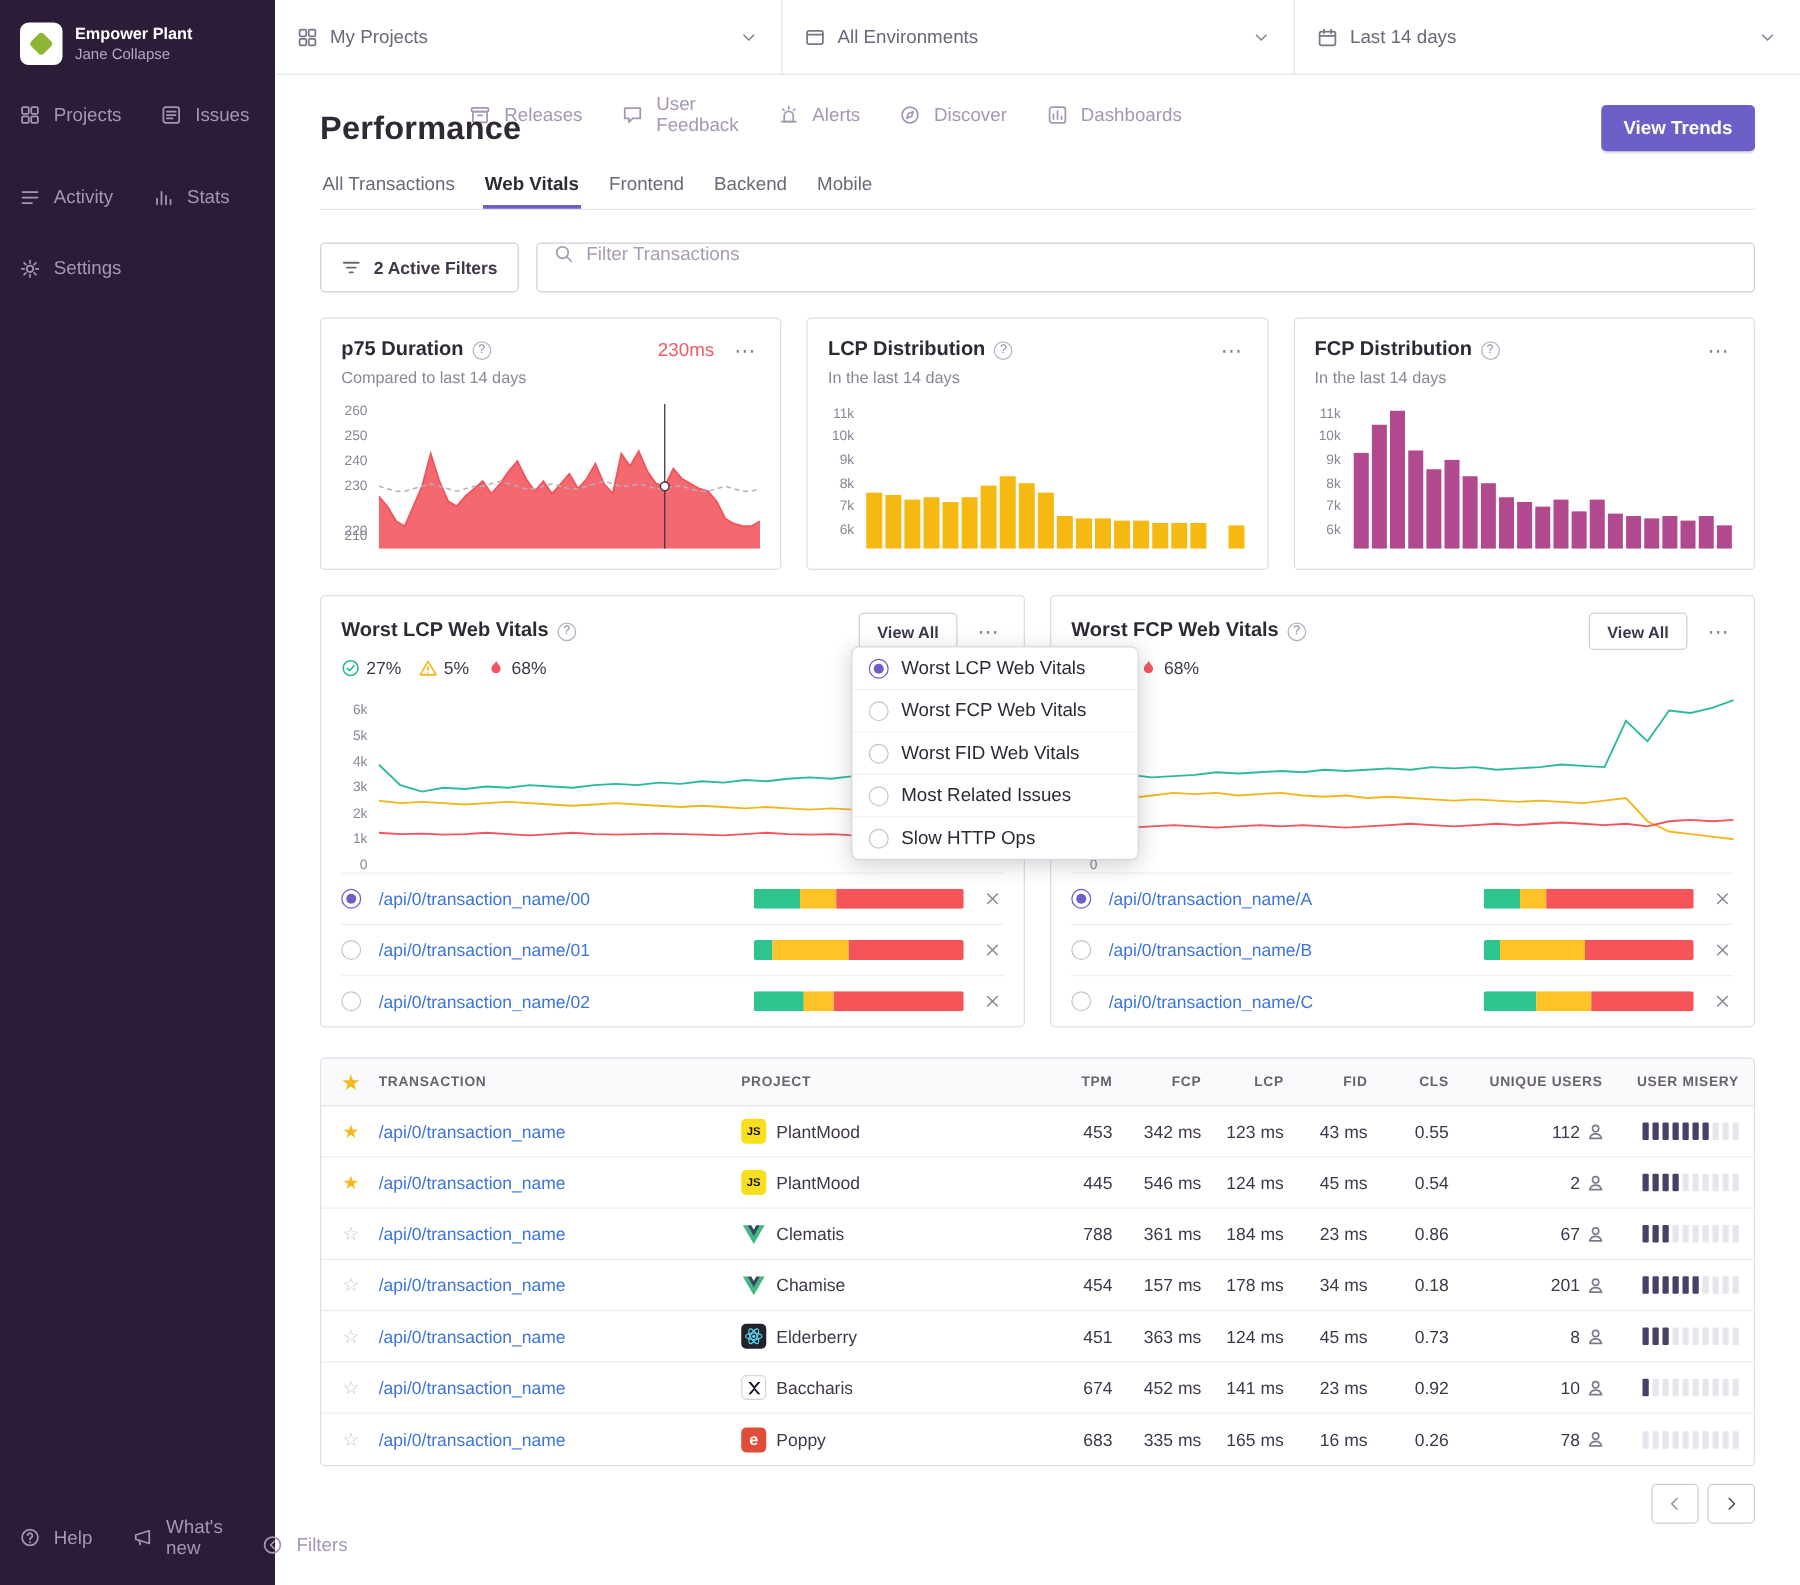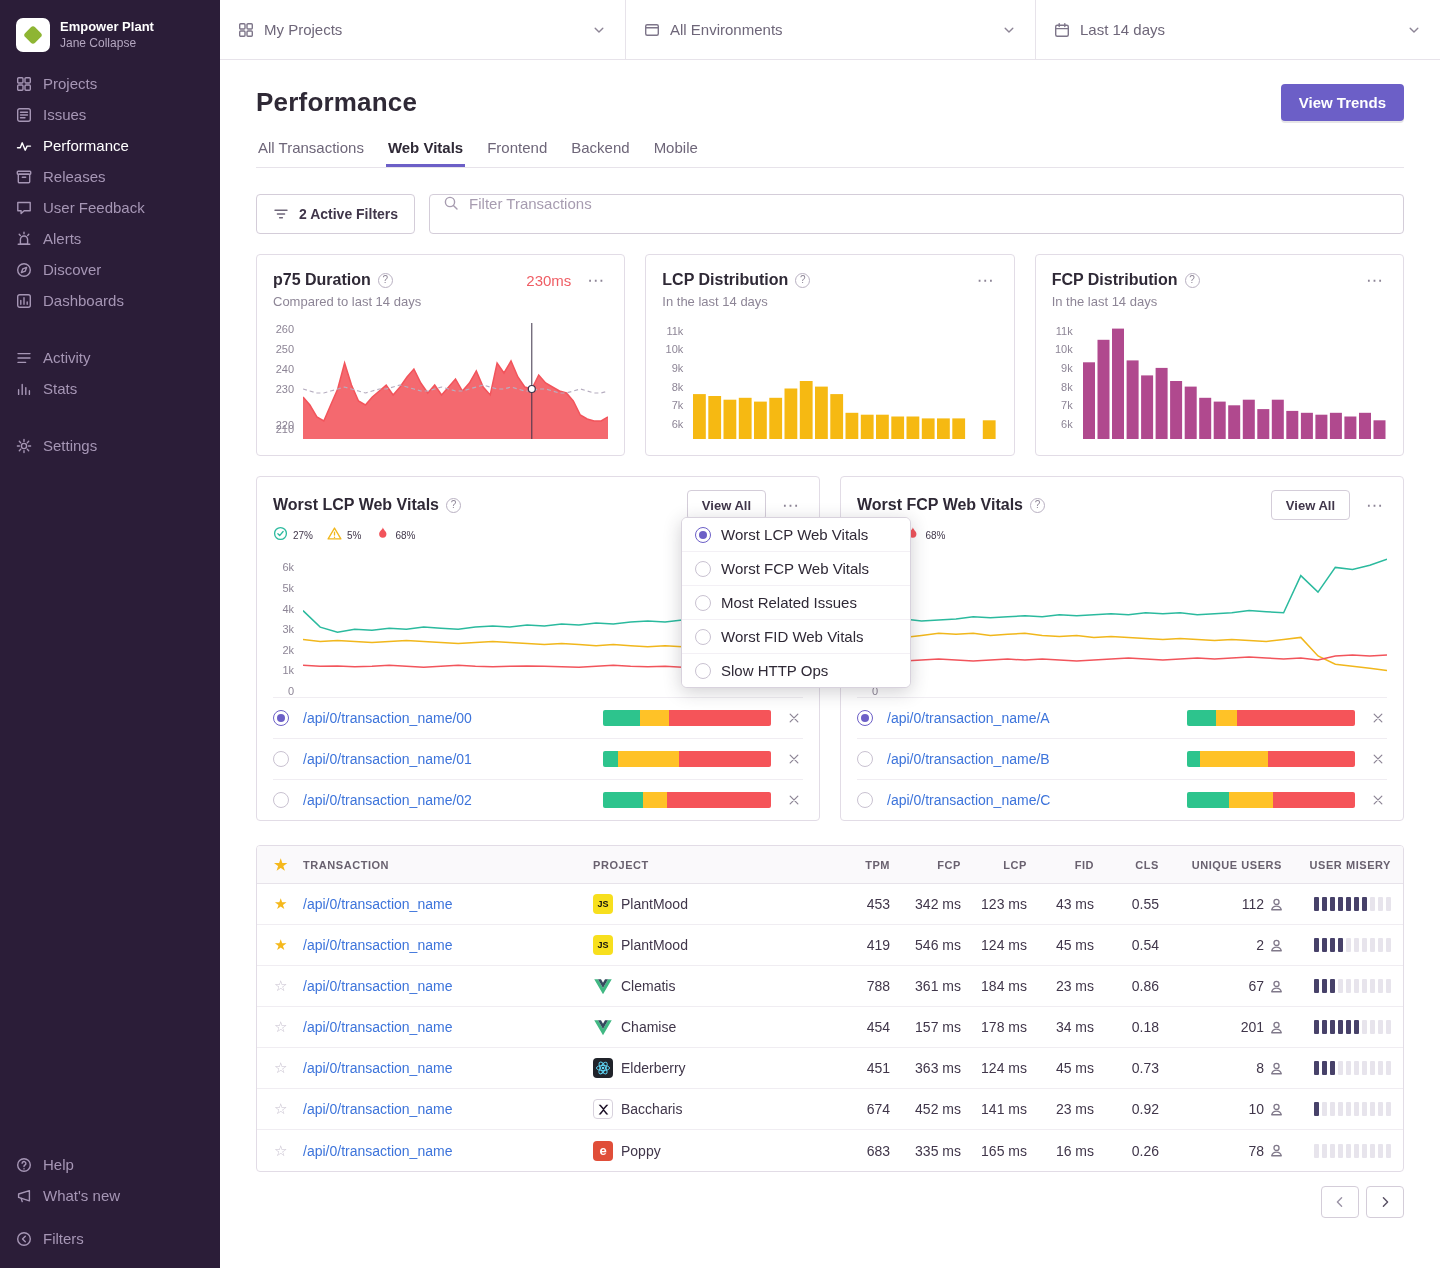--- a/index.html
+++ b/index.html
@@ -10,21 +10,21 @@
   .layout{display:flex;width:1440px;height:1268px}
   .icn{display:inline-flex;align-items:center;justify-content:center}
   .icn svg{width:16px;height:16px;fill:none;stroke:currentColor;stroke-width:1.4;stroke-linecap:round;stroke-linejoin:round}
   
   .sidebar{width:220px;flex:none;background:#2b1d38;color:#a696b5;display:flex;flex-direction:column;padding:14px 0 12px}
   .org{display:flex;align-items:center;gap:10px;padding:4px 16px 14px;cursor:pointer}
   .org-logo{width:34px;height:34px;background:#fff;border-radius:7px;display:grid;place-items:center;flex:none}
   .gem{width:14px;height:14px;background:#8eb533;border-radius:3px;transform:rotate(45deg)}
   .org-name{color:#fff;font-size:13px;font-weight:700;line-height:1.3}
   .org-user{font-size:12px;color:#b4a7c0;line-height:1.3}
-  .nav-group{display:flex;flex-direction:column;padding:2px 0}
+  .nav-group{display:flex;flex-direction:row;padding:2px 0}
   .nav-group.gap{margin-top:22px}
   .nav-item{display:flex;align-items:center;gap:11px;padding:7px 16px;font-size:15px;cursor:pointer;color:#a696b5}
   .nav-item.active{color:#fff}
   .spacer{flex:1}
   #nav-footer .nav-item:last-child{margin-top:12px}
   
   .main{flex:1;display:flex;flex-direction:column;min-width:0}
   .topbar{height:60px;flex:none;display:flex;border-bottom:1px solid #e7e3ea;background:#fff}
   .tb-section{display:flex;align-items:center;gap:10px;padding:0 18px;font-size:15px;color:#6e6679;cursor:pointer}
   .tb-section .icn{color:#7d7589}
@@ -62,21 +62,21 @@
   .yaxis{position:relative;width:30px;flex:none;height:100%;font-size:11px;color:#8d8596}
   .tick{position:absolute;right:9px;transform:translateY(-50%);white-space:nowrap}
   .plot{flex:1;position:relative;min-width:0;height:100%}
   .plot svg{display:block}
   
   .vitals{display:grid;grid-template-columns:1fr 1fr;gap:20px;margin-top:20px}
   .vital-card{padding-bottom:0}
   .vital-card-a{z-index:5}
   .view-all{margin-left:auto;height:30px;padding:0 14px;border:1px solid #d4cdd9;border-radius:4px;background:#fff;font-size:13px;font-weight:700;color:#40364a}
   .stats{display:flex;gap:14px;align-items:center;margin-top:6px}
-  .stat{display:flex;align-items:flex-end;gap:5px;font-size:10px;color:#40364a}
+  .stat{display:flex;align-items:center;gap:5px;font-size:14px;color:#40364a}
   .stat .icn svg{width:15px;height:15px}
   .icn.good{color:#2bba9e}
   .icn.meh{color:#f1b71c}
   .icn.poor{color:#f2545b}
   .vital-rows{margin-top:6px}
   .vital-row{display:flex;align-items:center;gap:14px;height:41px;border-top:1px solid #f0edf2}
   .radio{width:16px;height:16px;border:1px solid #c9c2d1;border-radius:50%;flex:none;position:relative;background:#fff;cursor:pointer;display:inline-block}
   .radio.on{border-color:#6c5fc7}
   .radio.on::after{content:"";position:absolute;inset:3px;border-radius:50%;background:#6c5fc7}
   .tx-link{color:#3d74db;font-size:14px}
@@ -579,25 +579,25 @@
               <div class="menu-item sel">
                 <span class="radio on"></span>
                 <span class="menu-label">Worst LCP Web Vitals</span>
               </div>
               <div class="menu-item">
                 <span class="radio"></span>
                 <span class="menu-label">Worst FCP Web Vitals</span>
               </div>
               <div class="menu-item">
                 <span class="radio"></span>
-                <span class="menu-label">Most Related Issues</span>
+                <span class="menu-label">Worst FID Web Vitals</span>
               </div>
               <div class="menu-item">
                 <span class="radio"></span>
-                <span class="menu-label">Worst FID Web Vitals</span>
+                <span class="menu-label">Most Related Issues</span>
               </div>
               <div class="menu-item">
                 <span class="radio"></span>
                 <span class="menu-label">Slow HTTP Ops</span>
               </div>
             </div>
         </section>
 
         <section class="card vital-card">
           <div class="card-head">
@@ -738,21 +738,21 @@
                 <span class="mis"></span>
               </span>
             </div>
             <div class="t-row">
               <span class="c-star"><span class="star on">★</span></span>
               <a class="tx-link">/api/0/transaction_name</a>
               <span class="c-proj">
                 <span class="plat plat-javascript">JS</span>
                 <span class="proj-name">PlantMood</span>
               </span>
-              <span class="num">419</span>
+              <span class="num">445</span>
               <span class="num">546 ms</span>
               <span class="num">124 ms</span>
               <span class="num">45 ms</span>
               <span class="num">0.54</span>
               <span class="c-users">
                 <span>2</span>
                 <span class="icn">
                   <svg viewBox="0 0 16 16">
                     <circle cx="8" cy="5.2" r="2.7"></circle>
                     <path d="M2.9 13.6a5.3 5.3 0 0 1 10.2 0z"></path>

